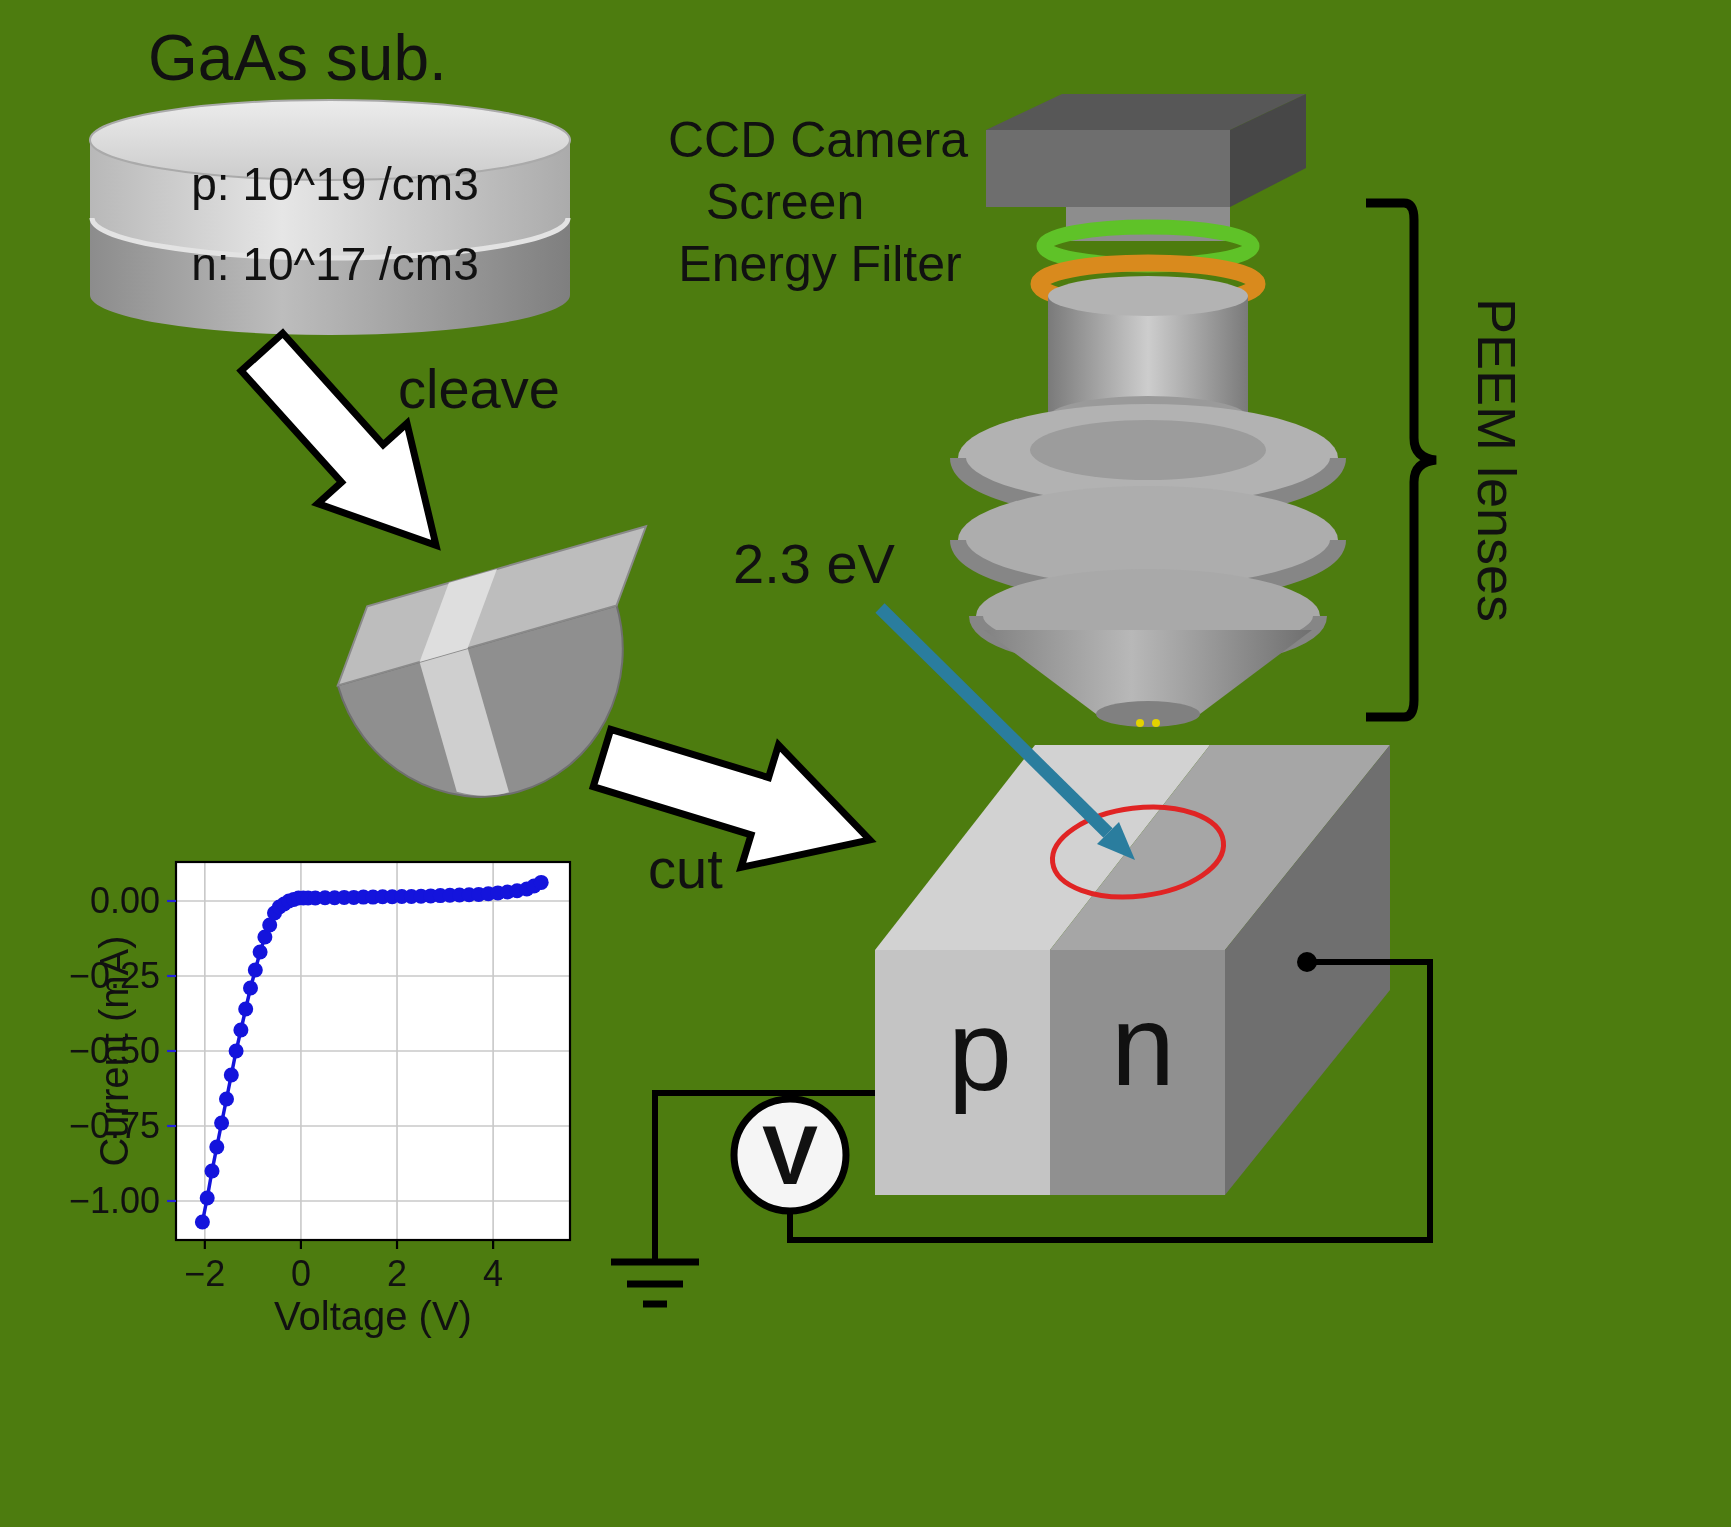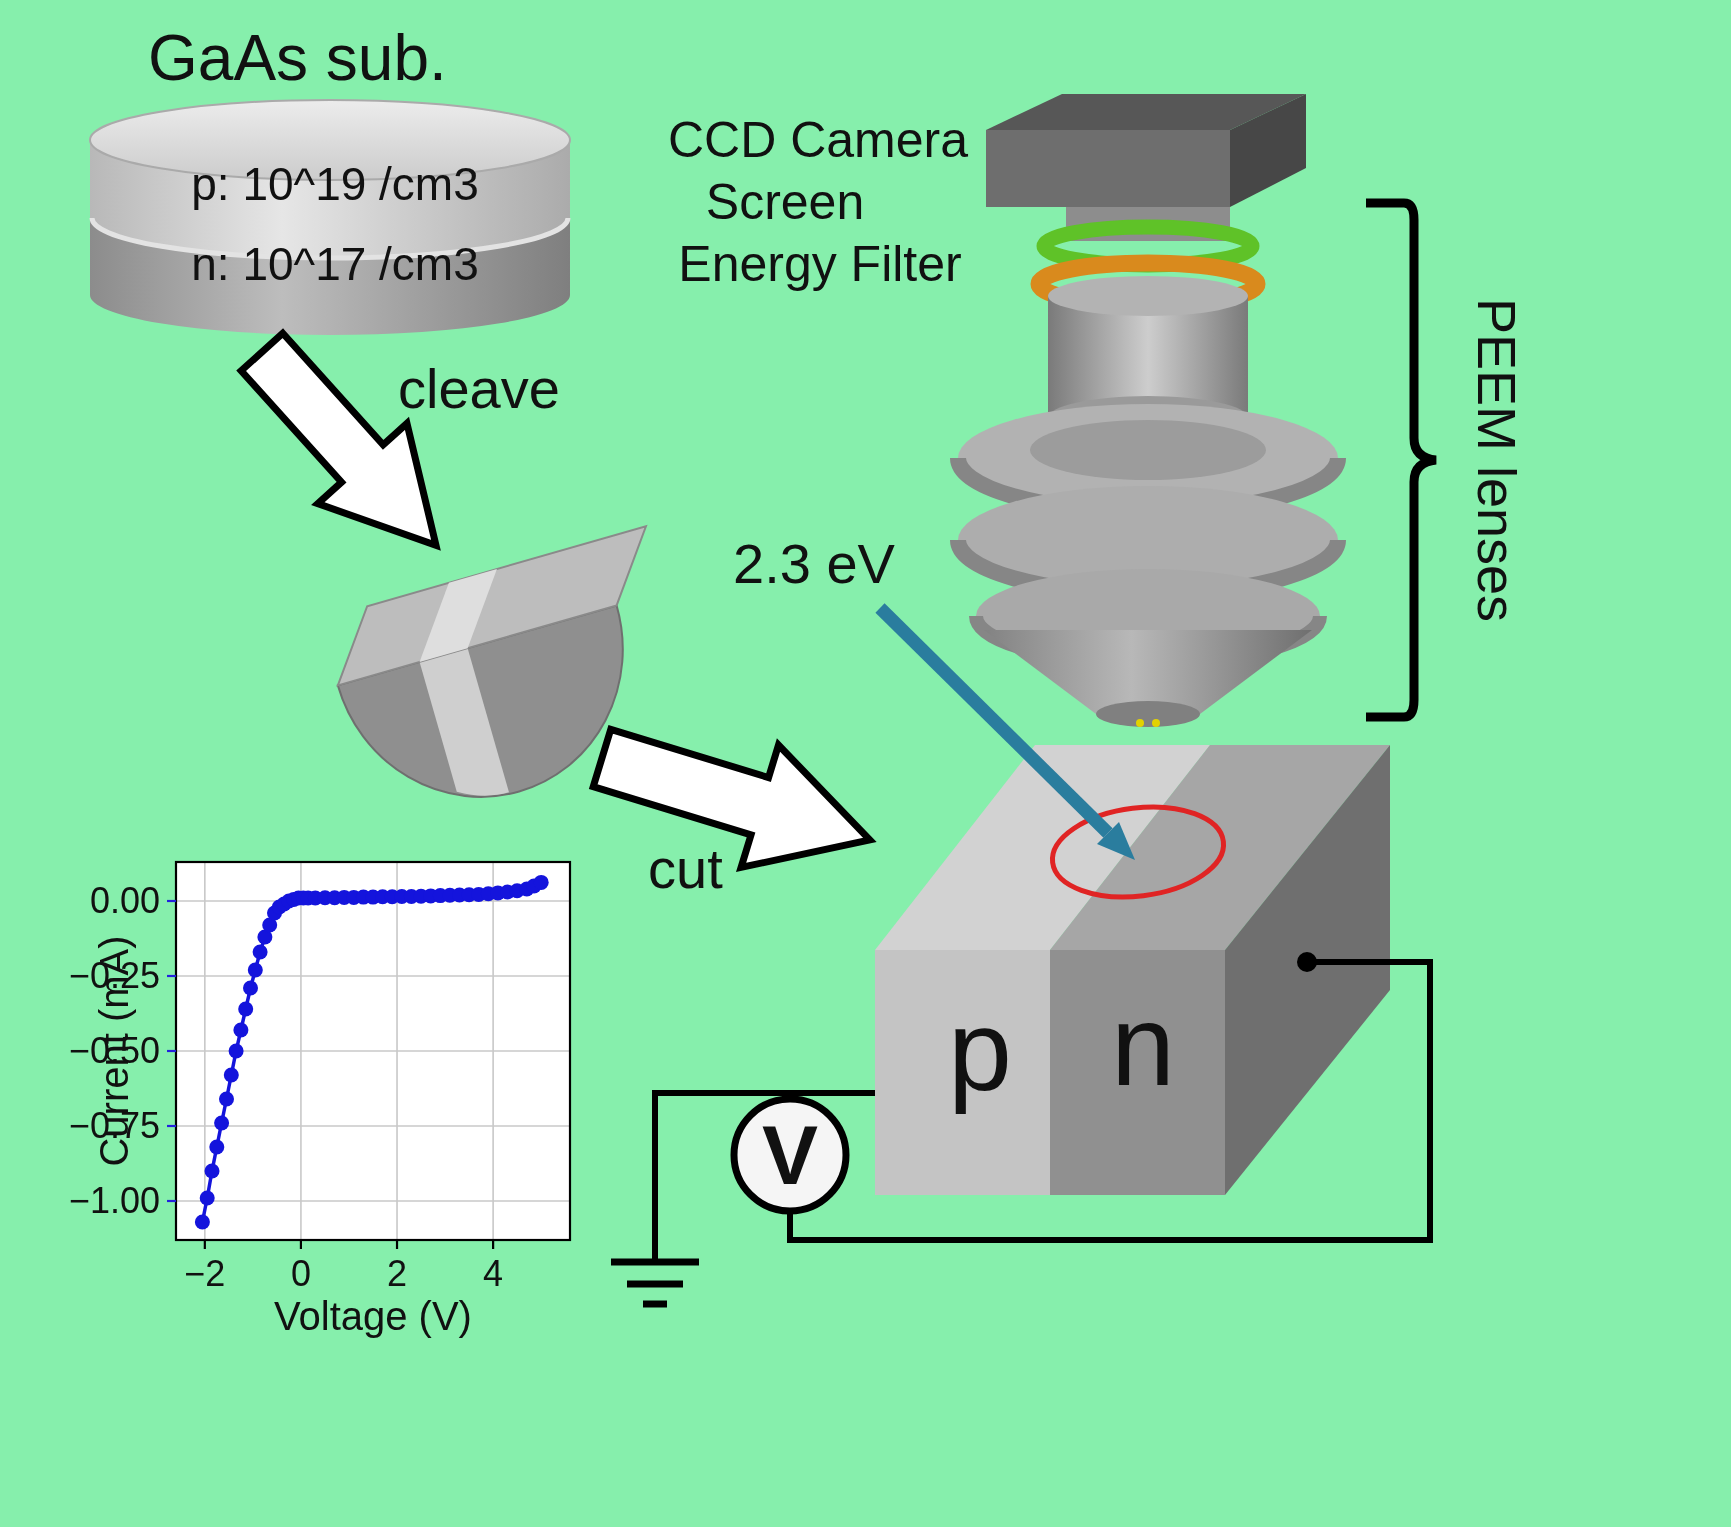--- a/index.html
+++ b/index.html
@@ -1,16 +1,16 @@
 <!DOCTYPE html>
 <html><head>
 <meta charset="utf-8">
 <style>
   html,body{margin:0;padding:0;background:#ffffff;}
-  .canvas{position:relative;width:1731px;height:1527px;background:#86efac;overflow:hidden;}
+  .canvas{position:relative;width:1731px;height:1527px;background:#4d7c0f;overflow:hidden;}
   svg{position:absolute;left:0;top:0;}
   text{font-family:"Liberation Sans","DejaVu Sans",sans-serif;fill:#111;}
 </style>
 </head>
 <body>
 
 <div class="canvas">
 <svg width="1731" height="1527" viewBox="0 0 1731 1527">
   <defs>
     <linearGradient id="gradBandP" x1="0" y1="0" x2="1" y2="0">

